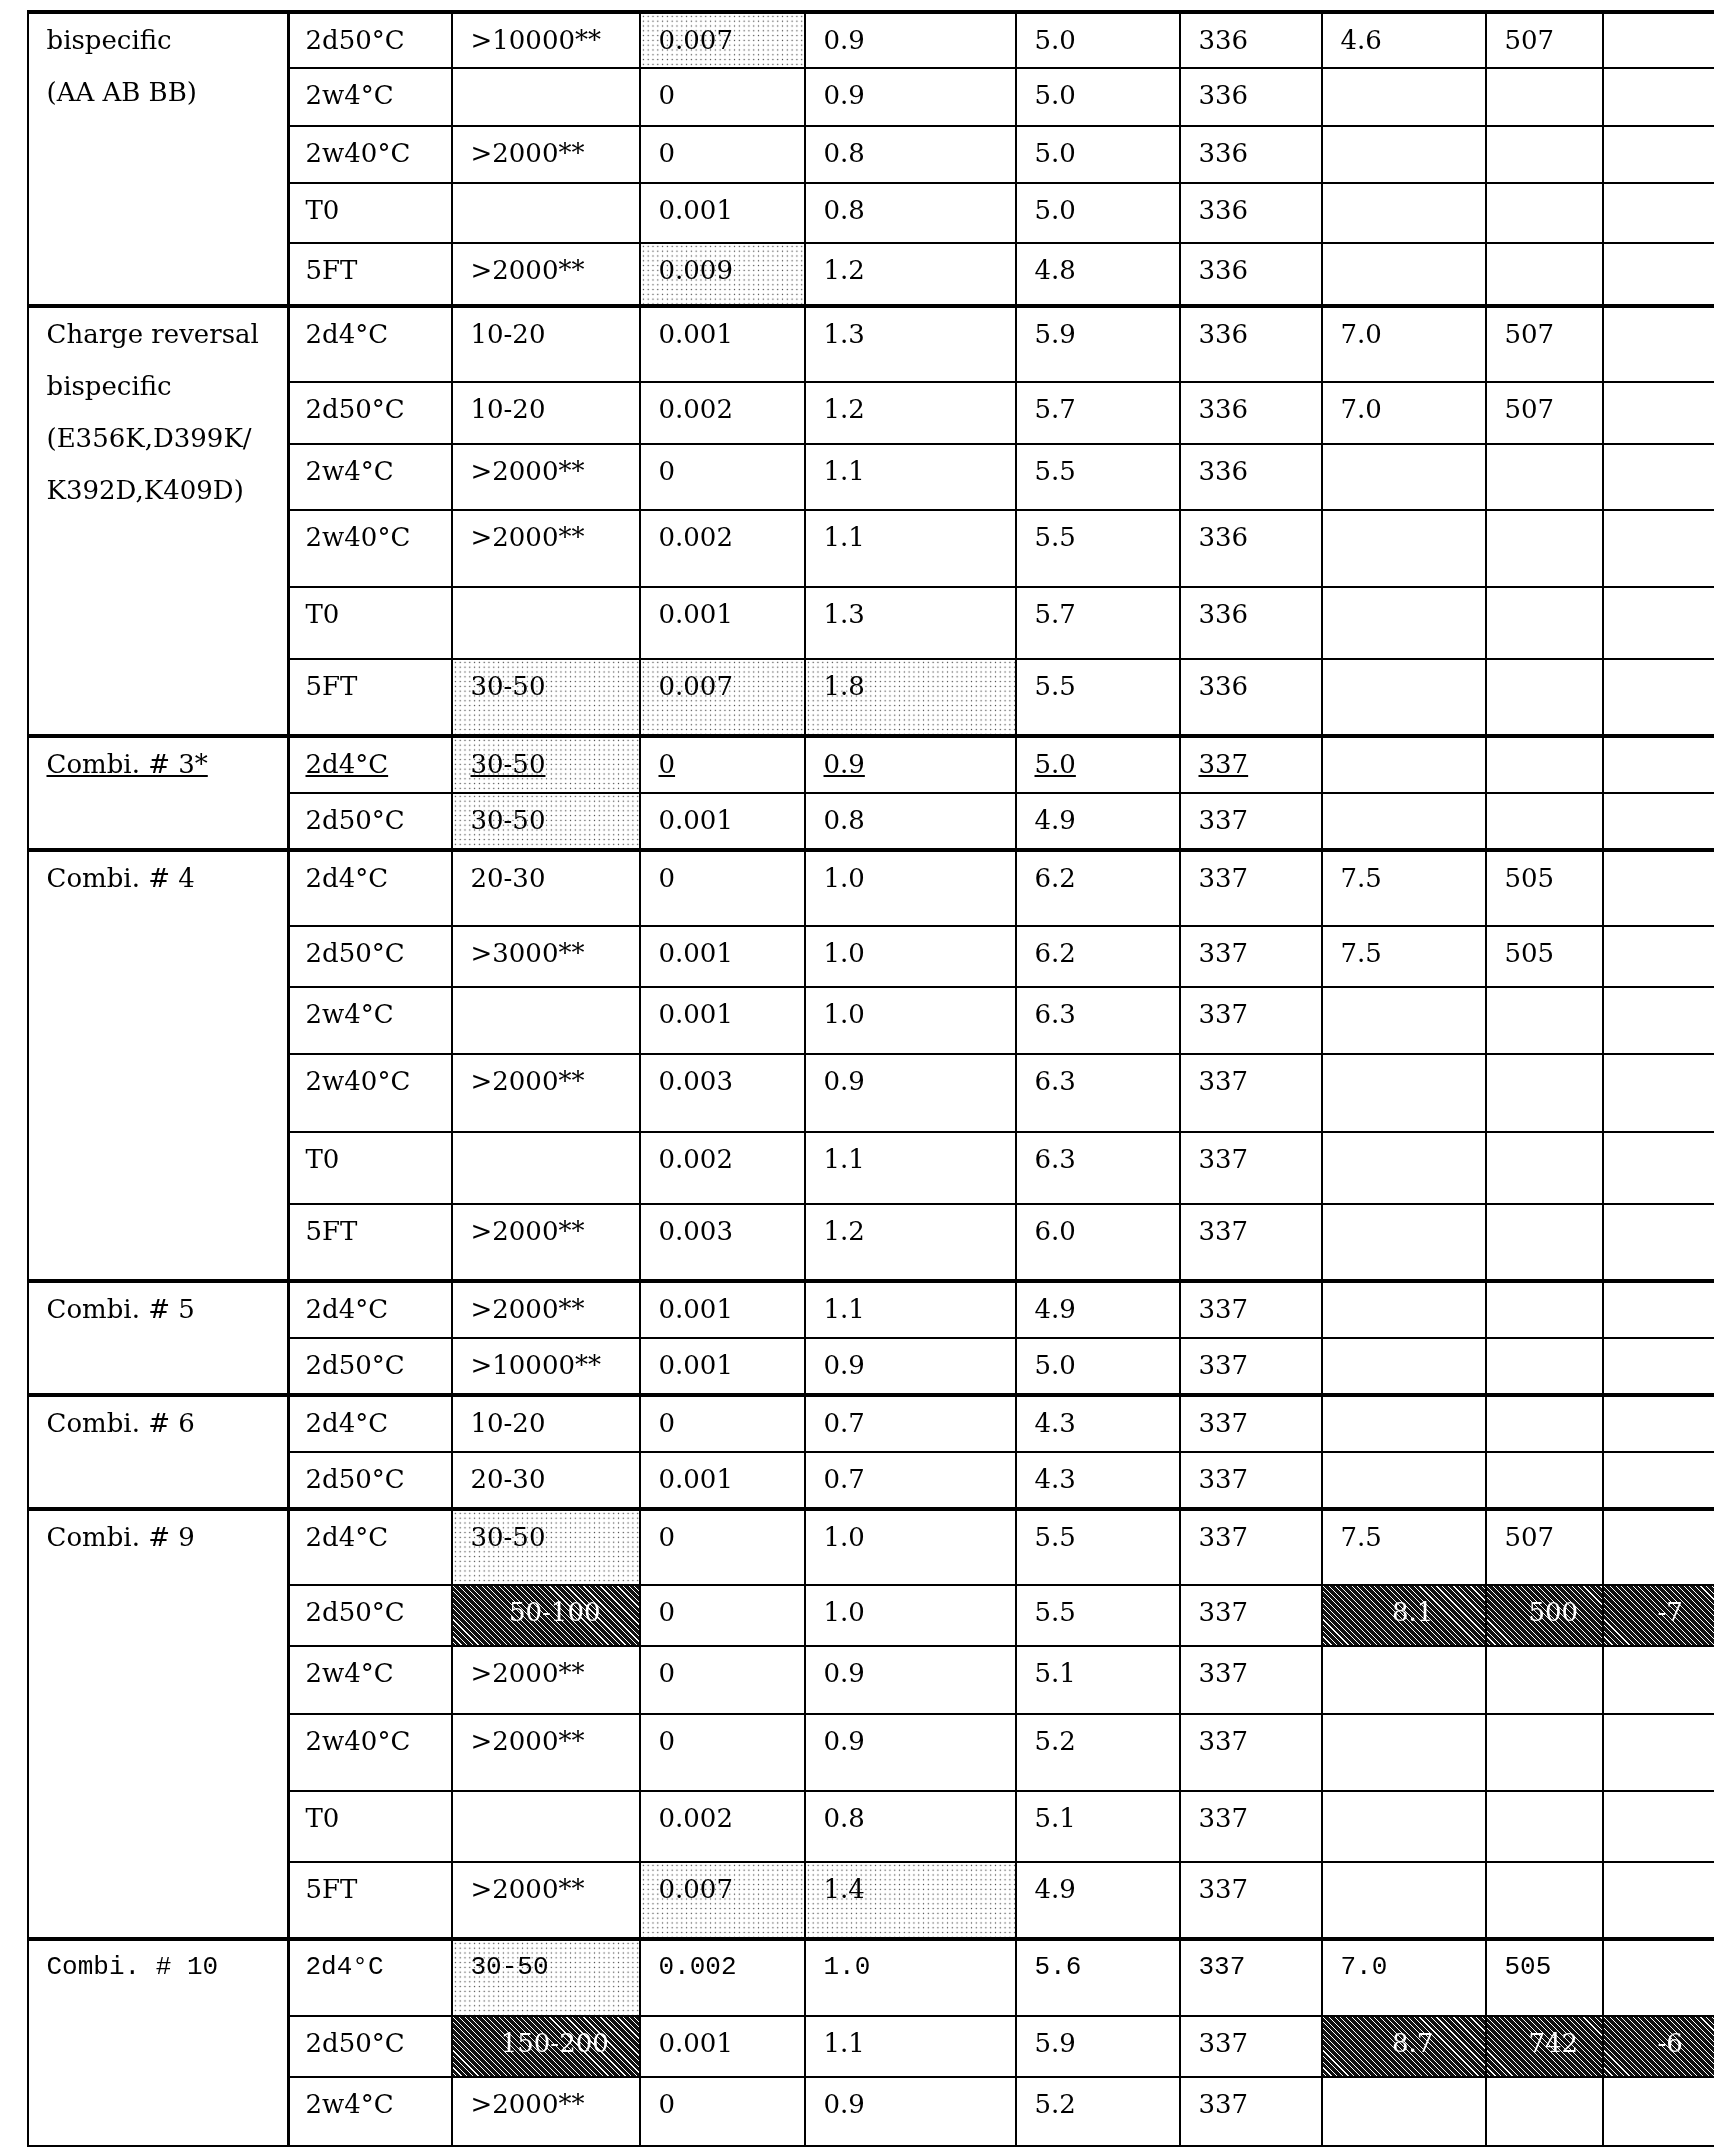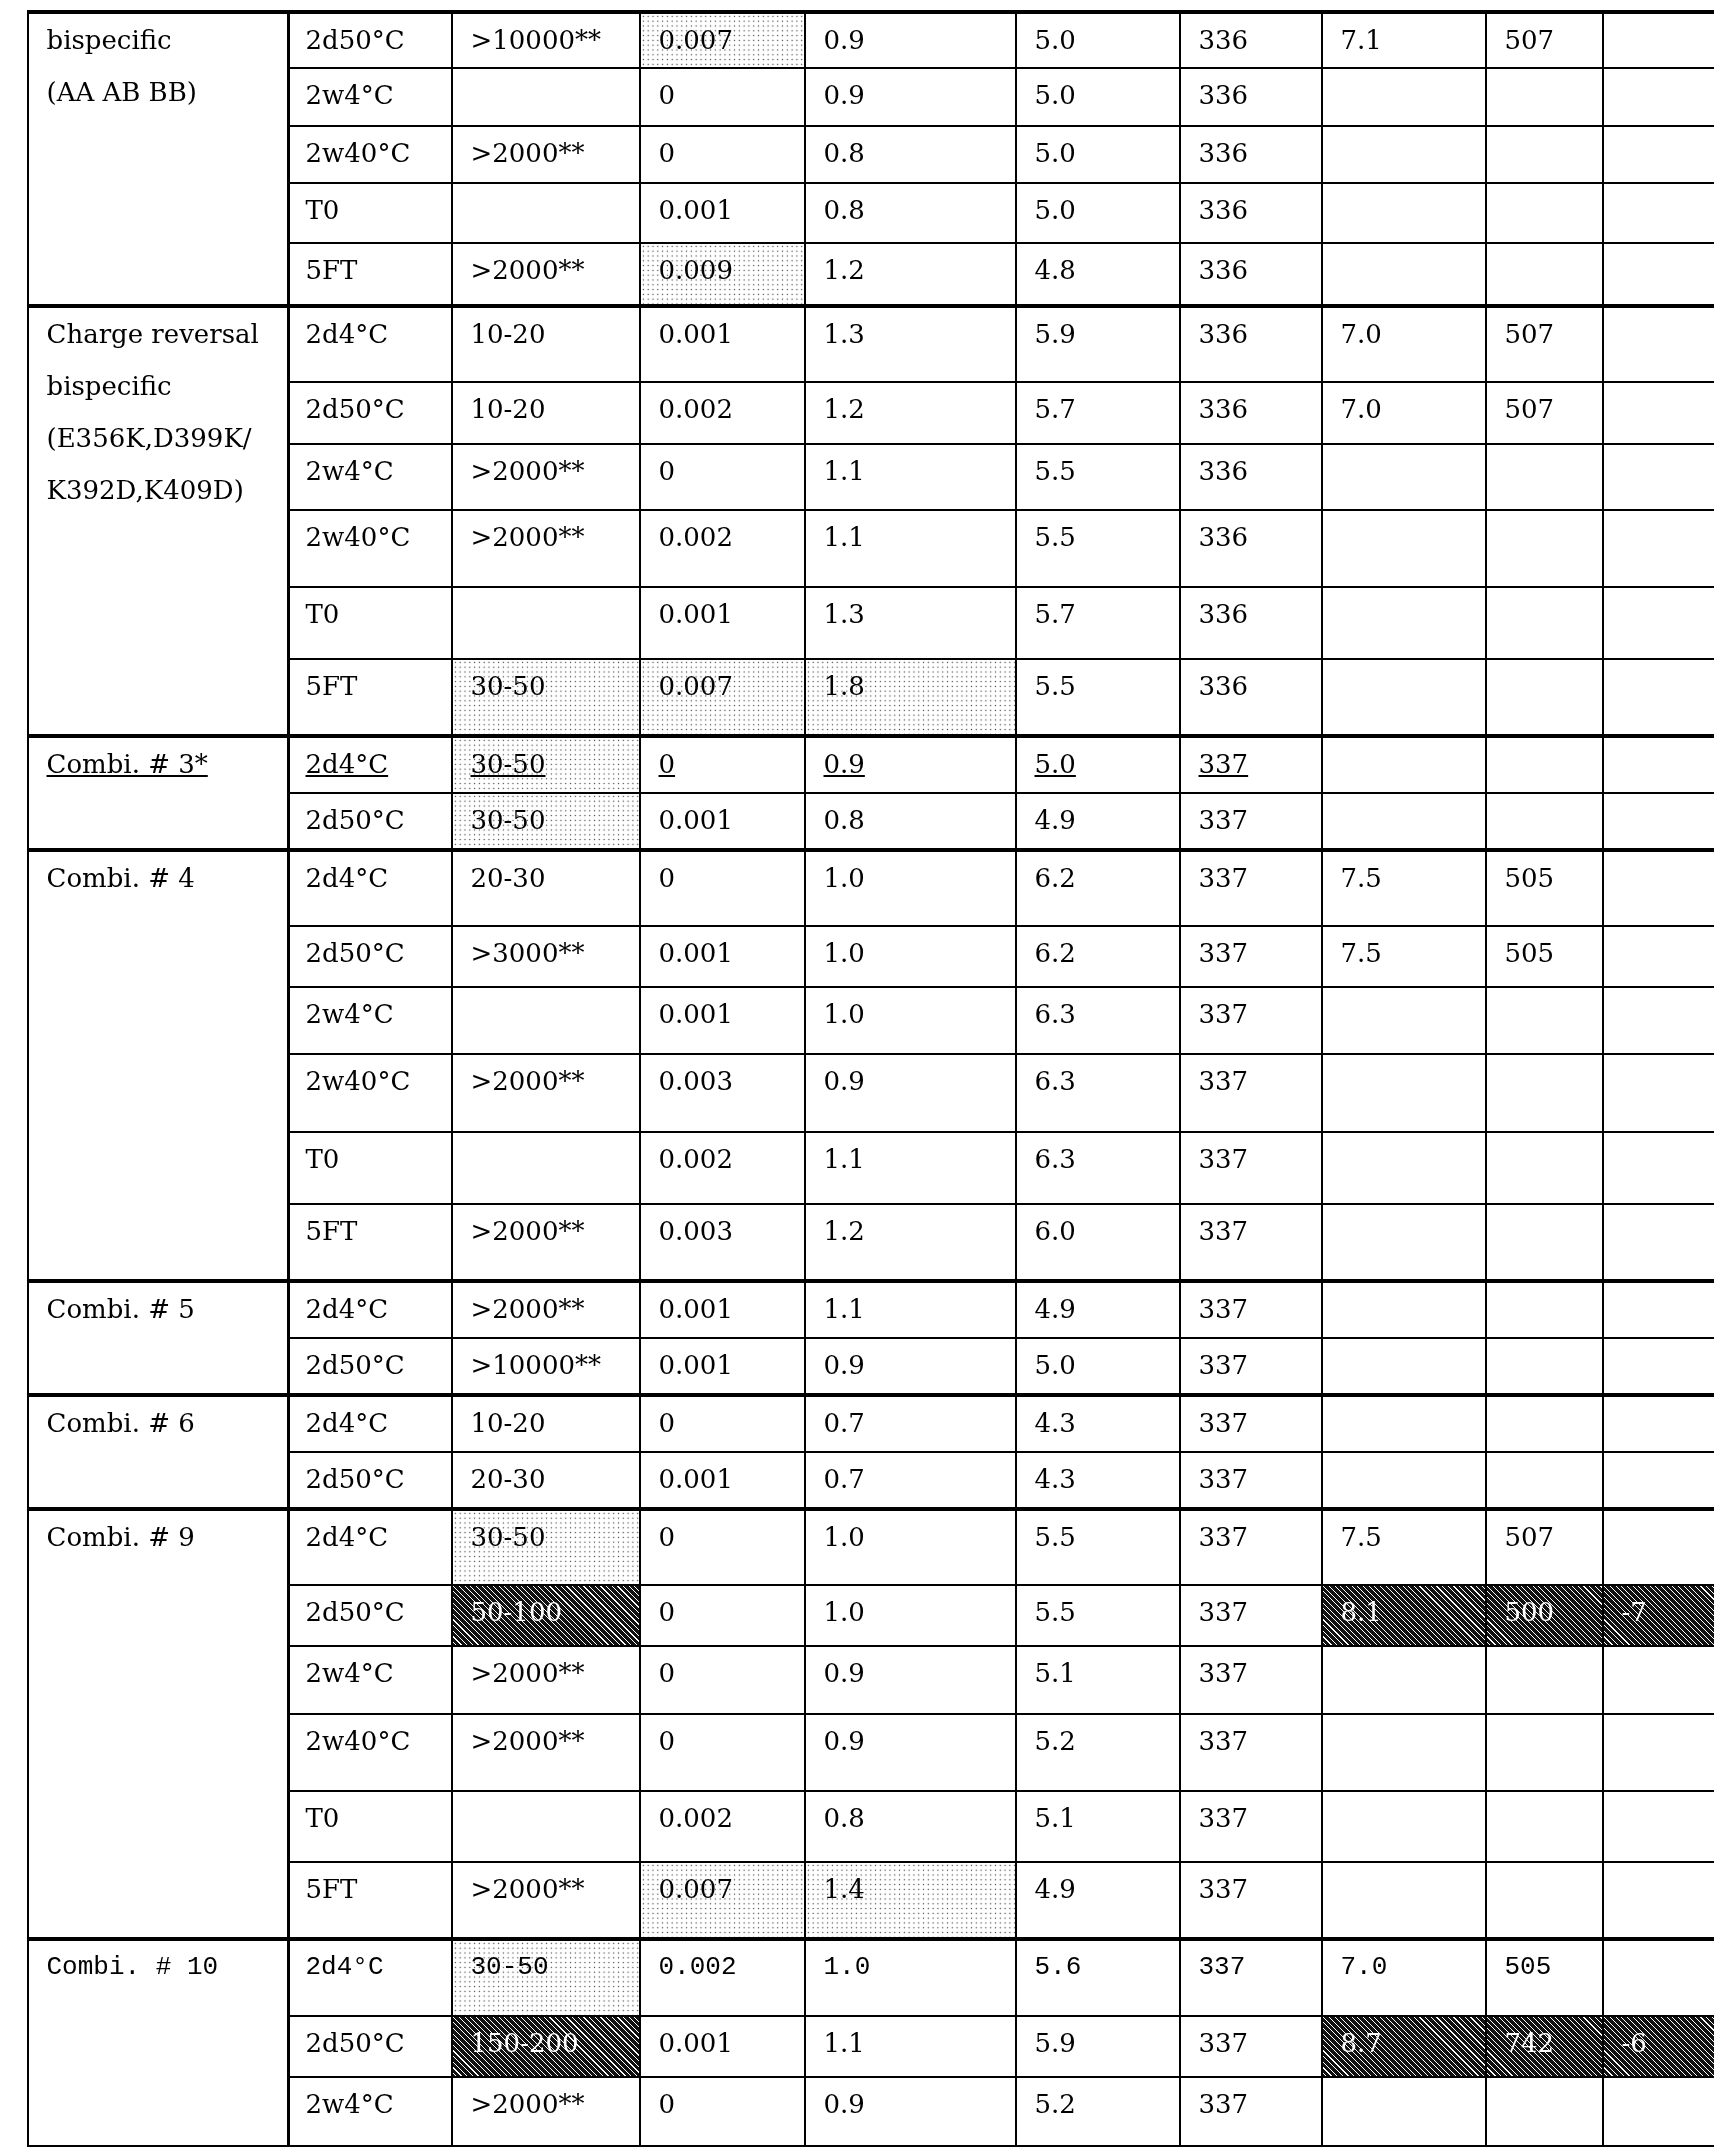--- a/index.html
+++ b/index.html
@@ -11,21 +11,21 @@
                   font-size: 26px; line-height: 52px; white-space: nowrap; overflow: hidden; }
   table.data td.group { border-right-width: 3.2px; line-height: 52px; white-space: normal; padding-top: 0; }
   table.data td.cond { padding-left: 16px; }
   table.data tr.first-in-group td { border-top-width: 4px; }
   .light { background-color: #fff;
            background-image: radial-gradient(circle, #444 0.7px, transparent 1px);
            background-size: 4.8px 4.8px; }
   .dark { background-color: #111;
           background-image: repeating-linear-gradient(45deg, #111 0 1.6px, #fff 1.6px 2.4px, #111 2.4px 4px),
                             repeating-linear-gradient(-45deg, transparent 0 3.2px, rgba(255,255,255,0.35) 3.2px 4px);
-          color: #fff; }
+          color: #fff; text-align: center; }
   .label-line { display: block; }
 </style>
 </head>
 <body>
 
 <table class="data">
   <colgroup>
     <col style="width:260px">
       <col style="width:164px">
       <col style="width:188px">
@@ -42,21 +42,21 @@
         <td class="group" rowspan="5">
           <span class="label-line">bispecific</span>
           <span class="label-line">(AA AB BB)</span>
         </td>
         <td class="cond">2d50°C</td>
         <td>&gt;10000**</td>
         <td class="light">0.007</td>
         <td>0.9</td>
         <td>5.0</td>
         <td>336</td>
-        <td>7.1</td>
+        <td>4.6</td>
         <td>507</td>
         <td></td>
       </tr>
       <tr style="height: 58px;">
         <td class="cond">2w4°C</td>
         <td></td>
         <td>0</td>
         <td>0.9</td>
         <td>5.0</td>
         <td>336</td>

